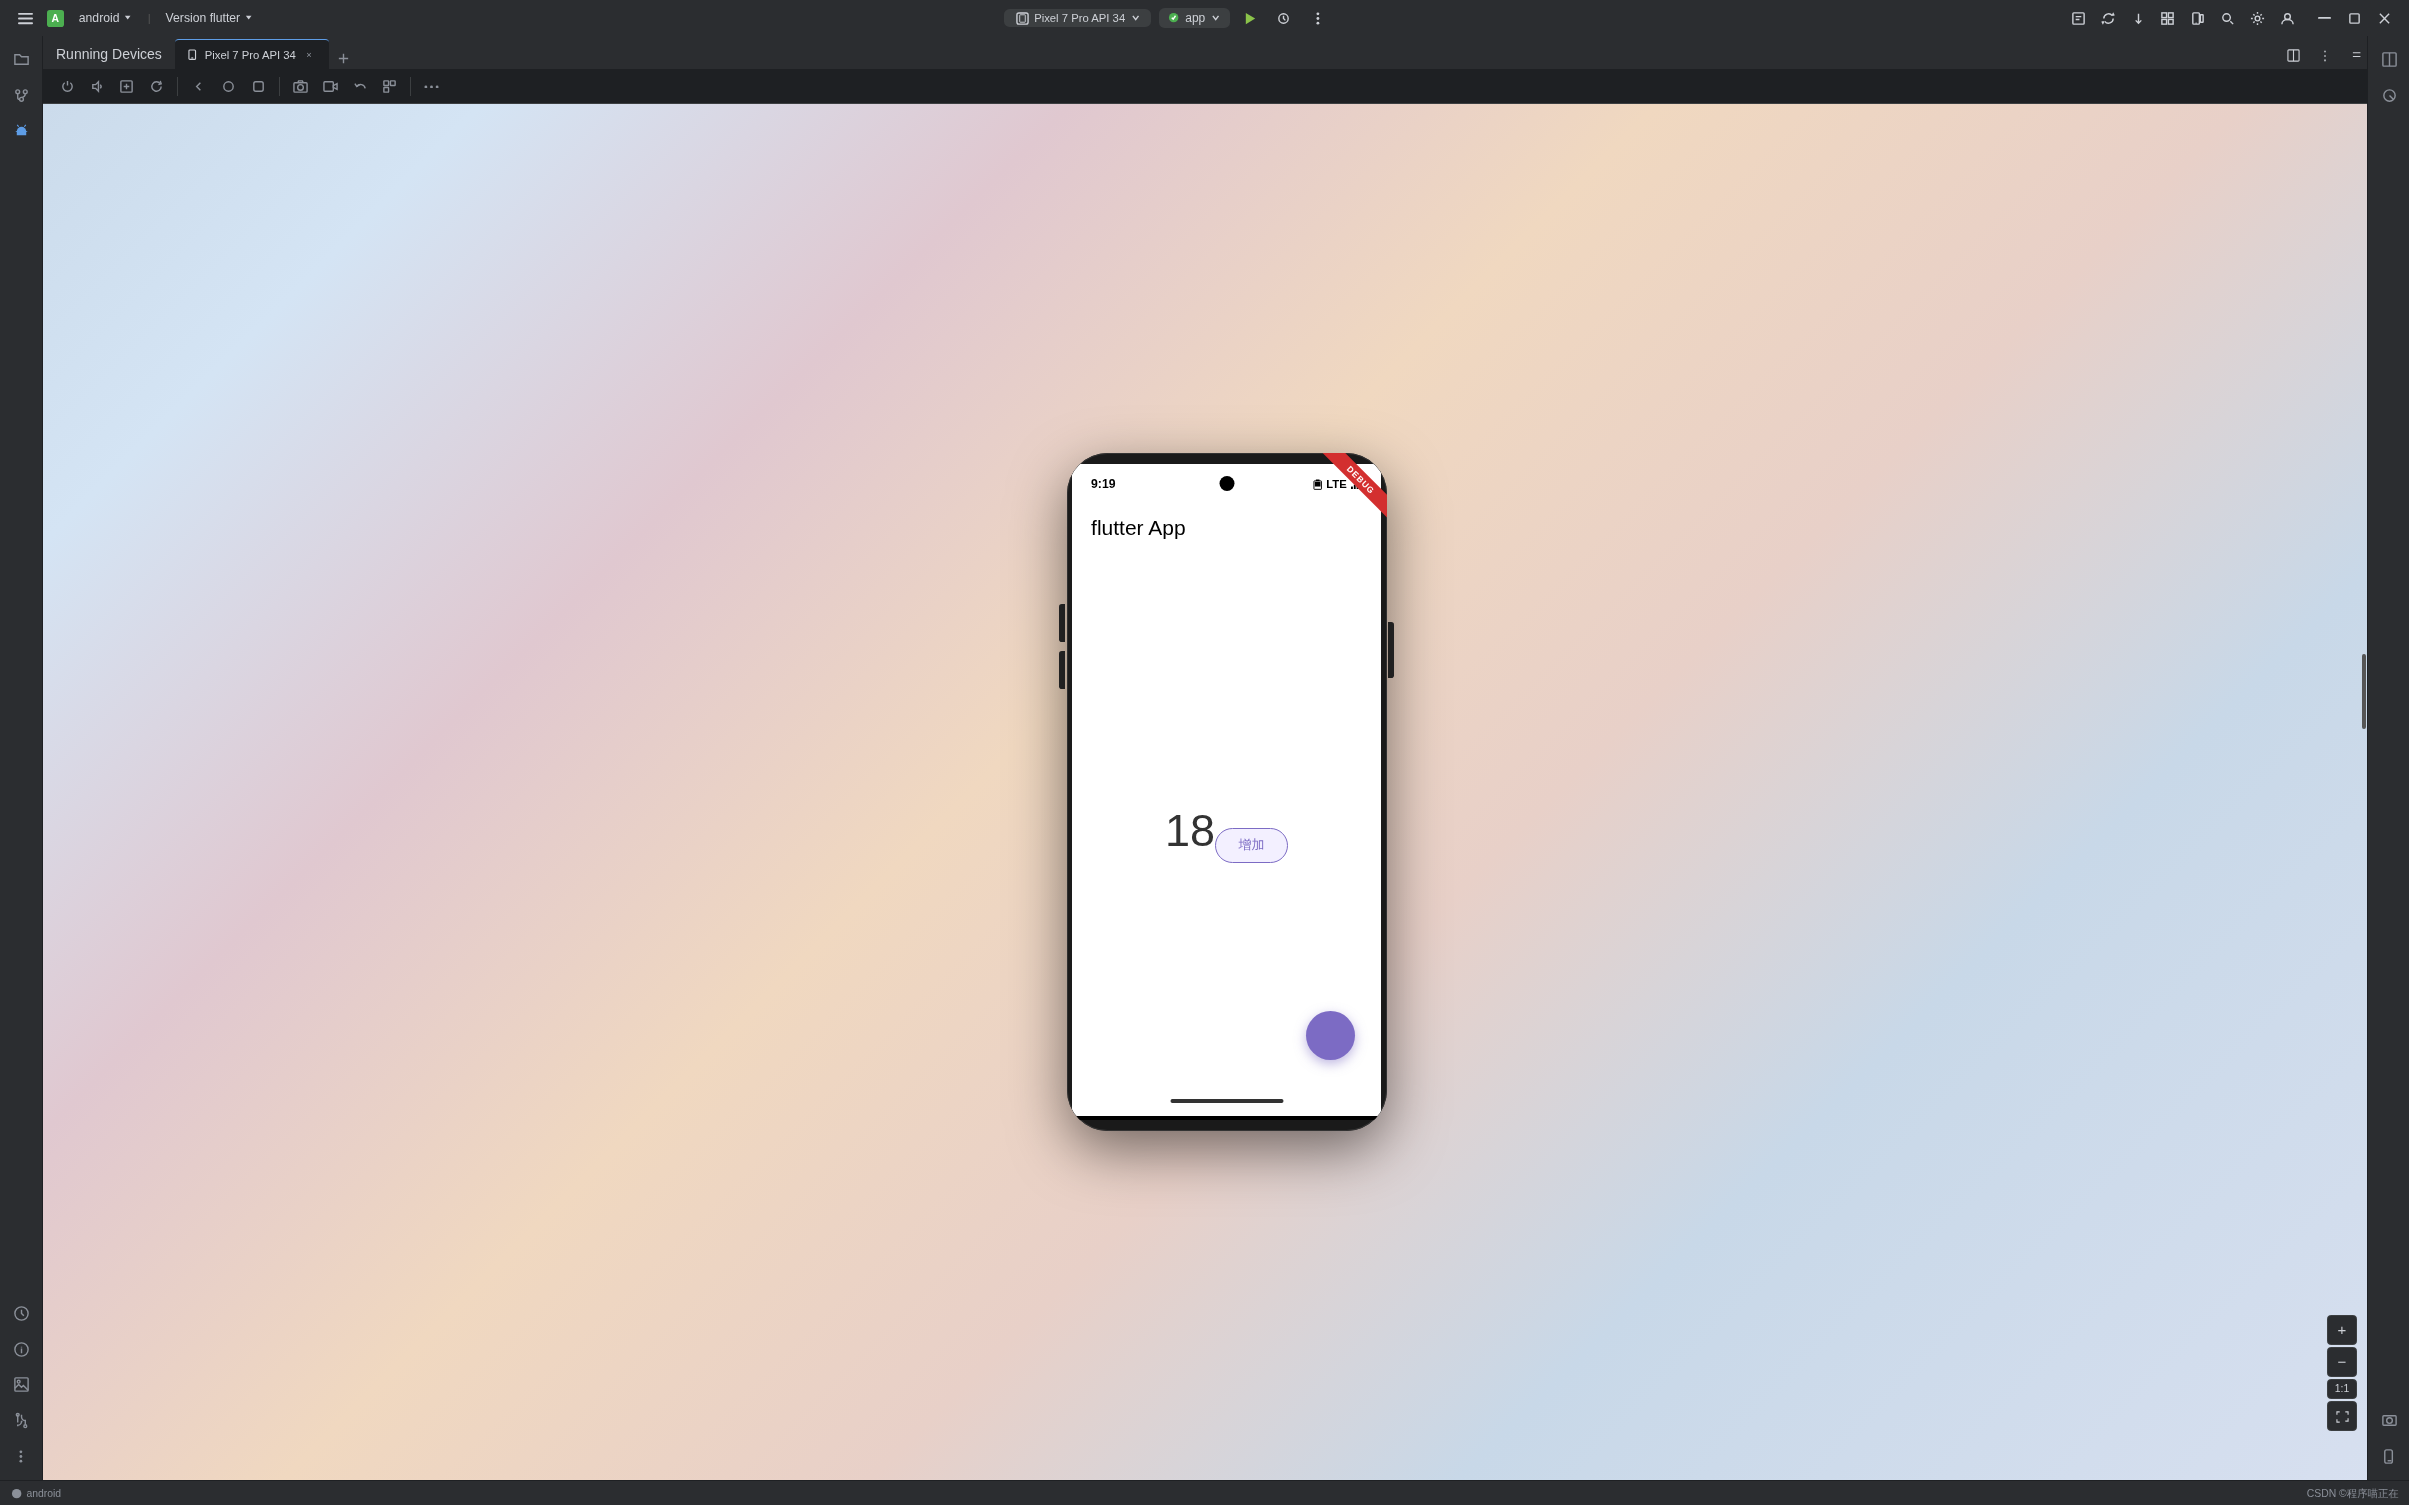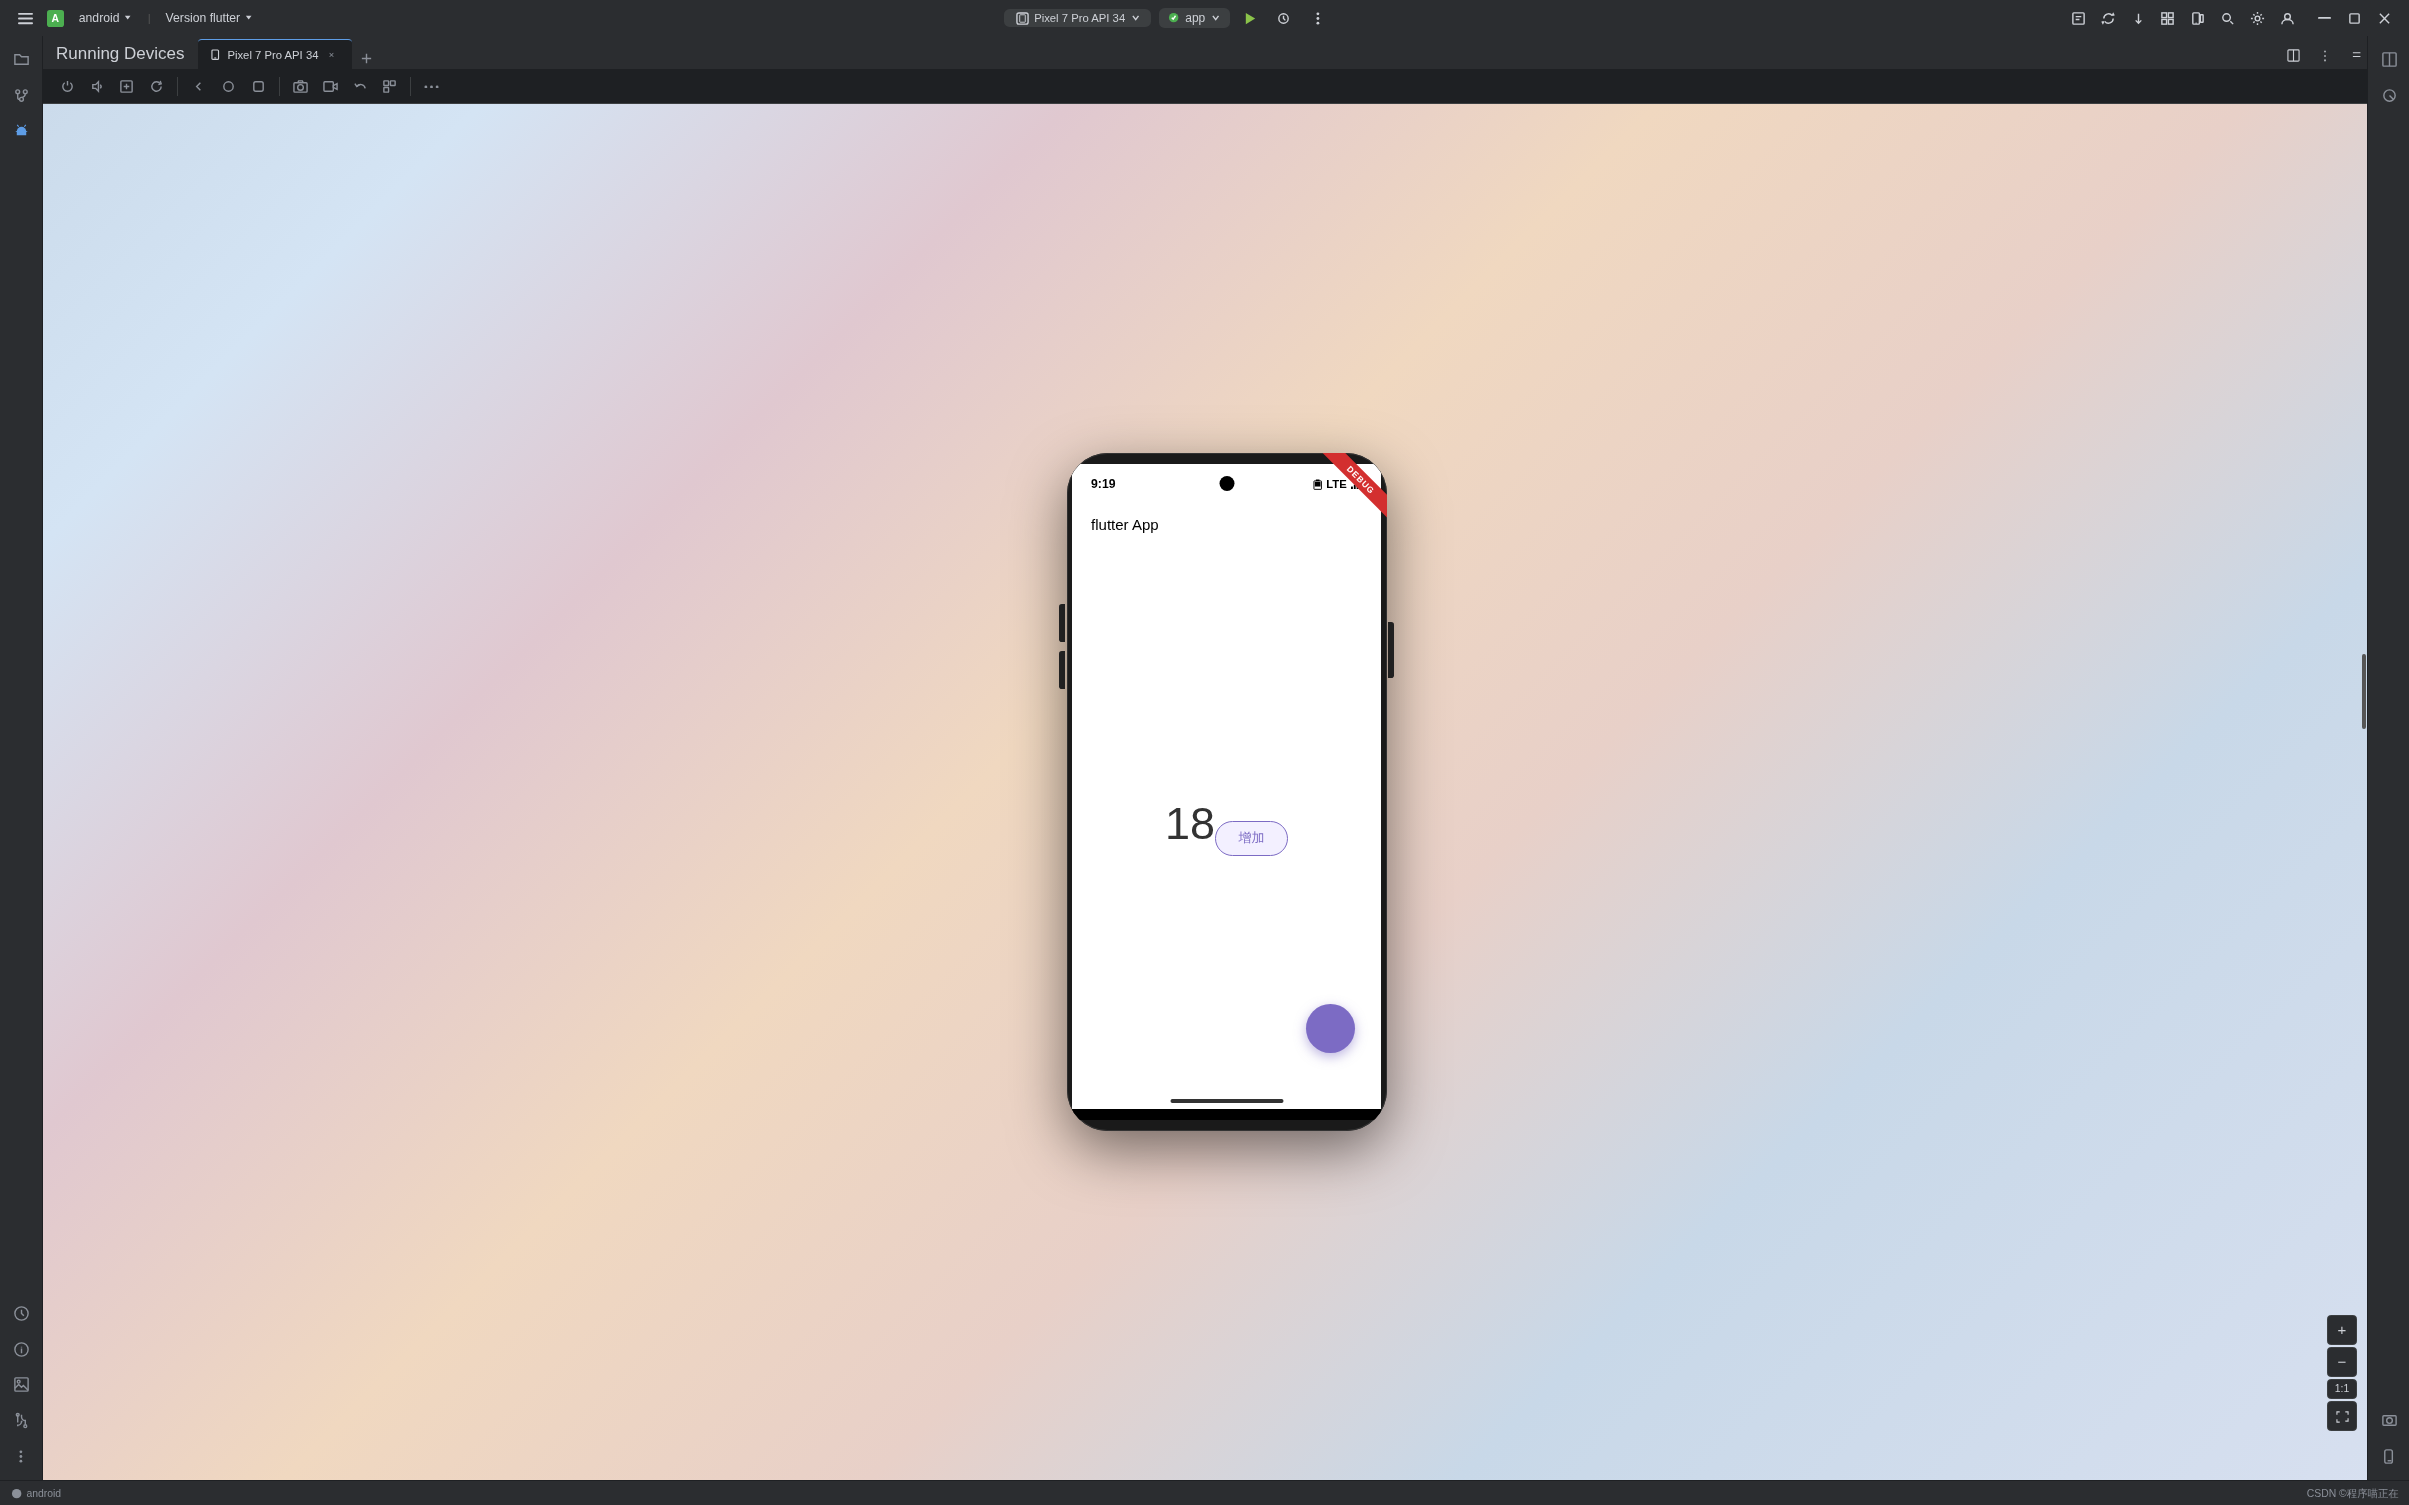--- a/index.html
+++ b/index.html
@@ -197,21 +197,21 @@
     }
 
     .tab-item.active {
       background: #1e2023;
       color: #cdd0d6;
       border-top: 0.9px solid #5e9de6;
     }
 
     .tab-item.running-devices {
       color: #cdd0d6;
-      font-size: 17px;
+      font-size: 14px;
       font-weight: 500;
     }
 
     .tab-close {
       width: 15px;
       height: 15px;
       display: flex;
       align-items: center;
       justify-content: center;
       border-radius: 2.8px;
@@ -389,21 +389,21 @@
       font-weight: 600;
       color: #000;
     }
 
     .phone-app-bar {
       padding: 11.3px 19px 7.5px;
       background: white;
     }
 
     .phone-app-title {
-      font-size: 15px;
+      font-size: 21px;
       font-weight: 400;
       color: #000;
     }
 
     .phone-counter {
       font-size: 45px;
       color: #333;
       font-weight: 300;
     }
 

